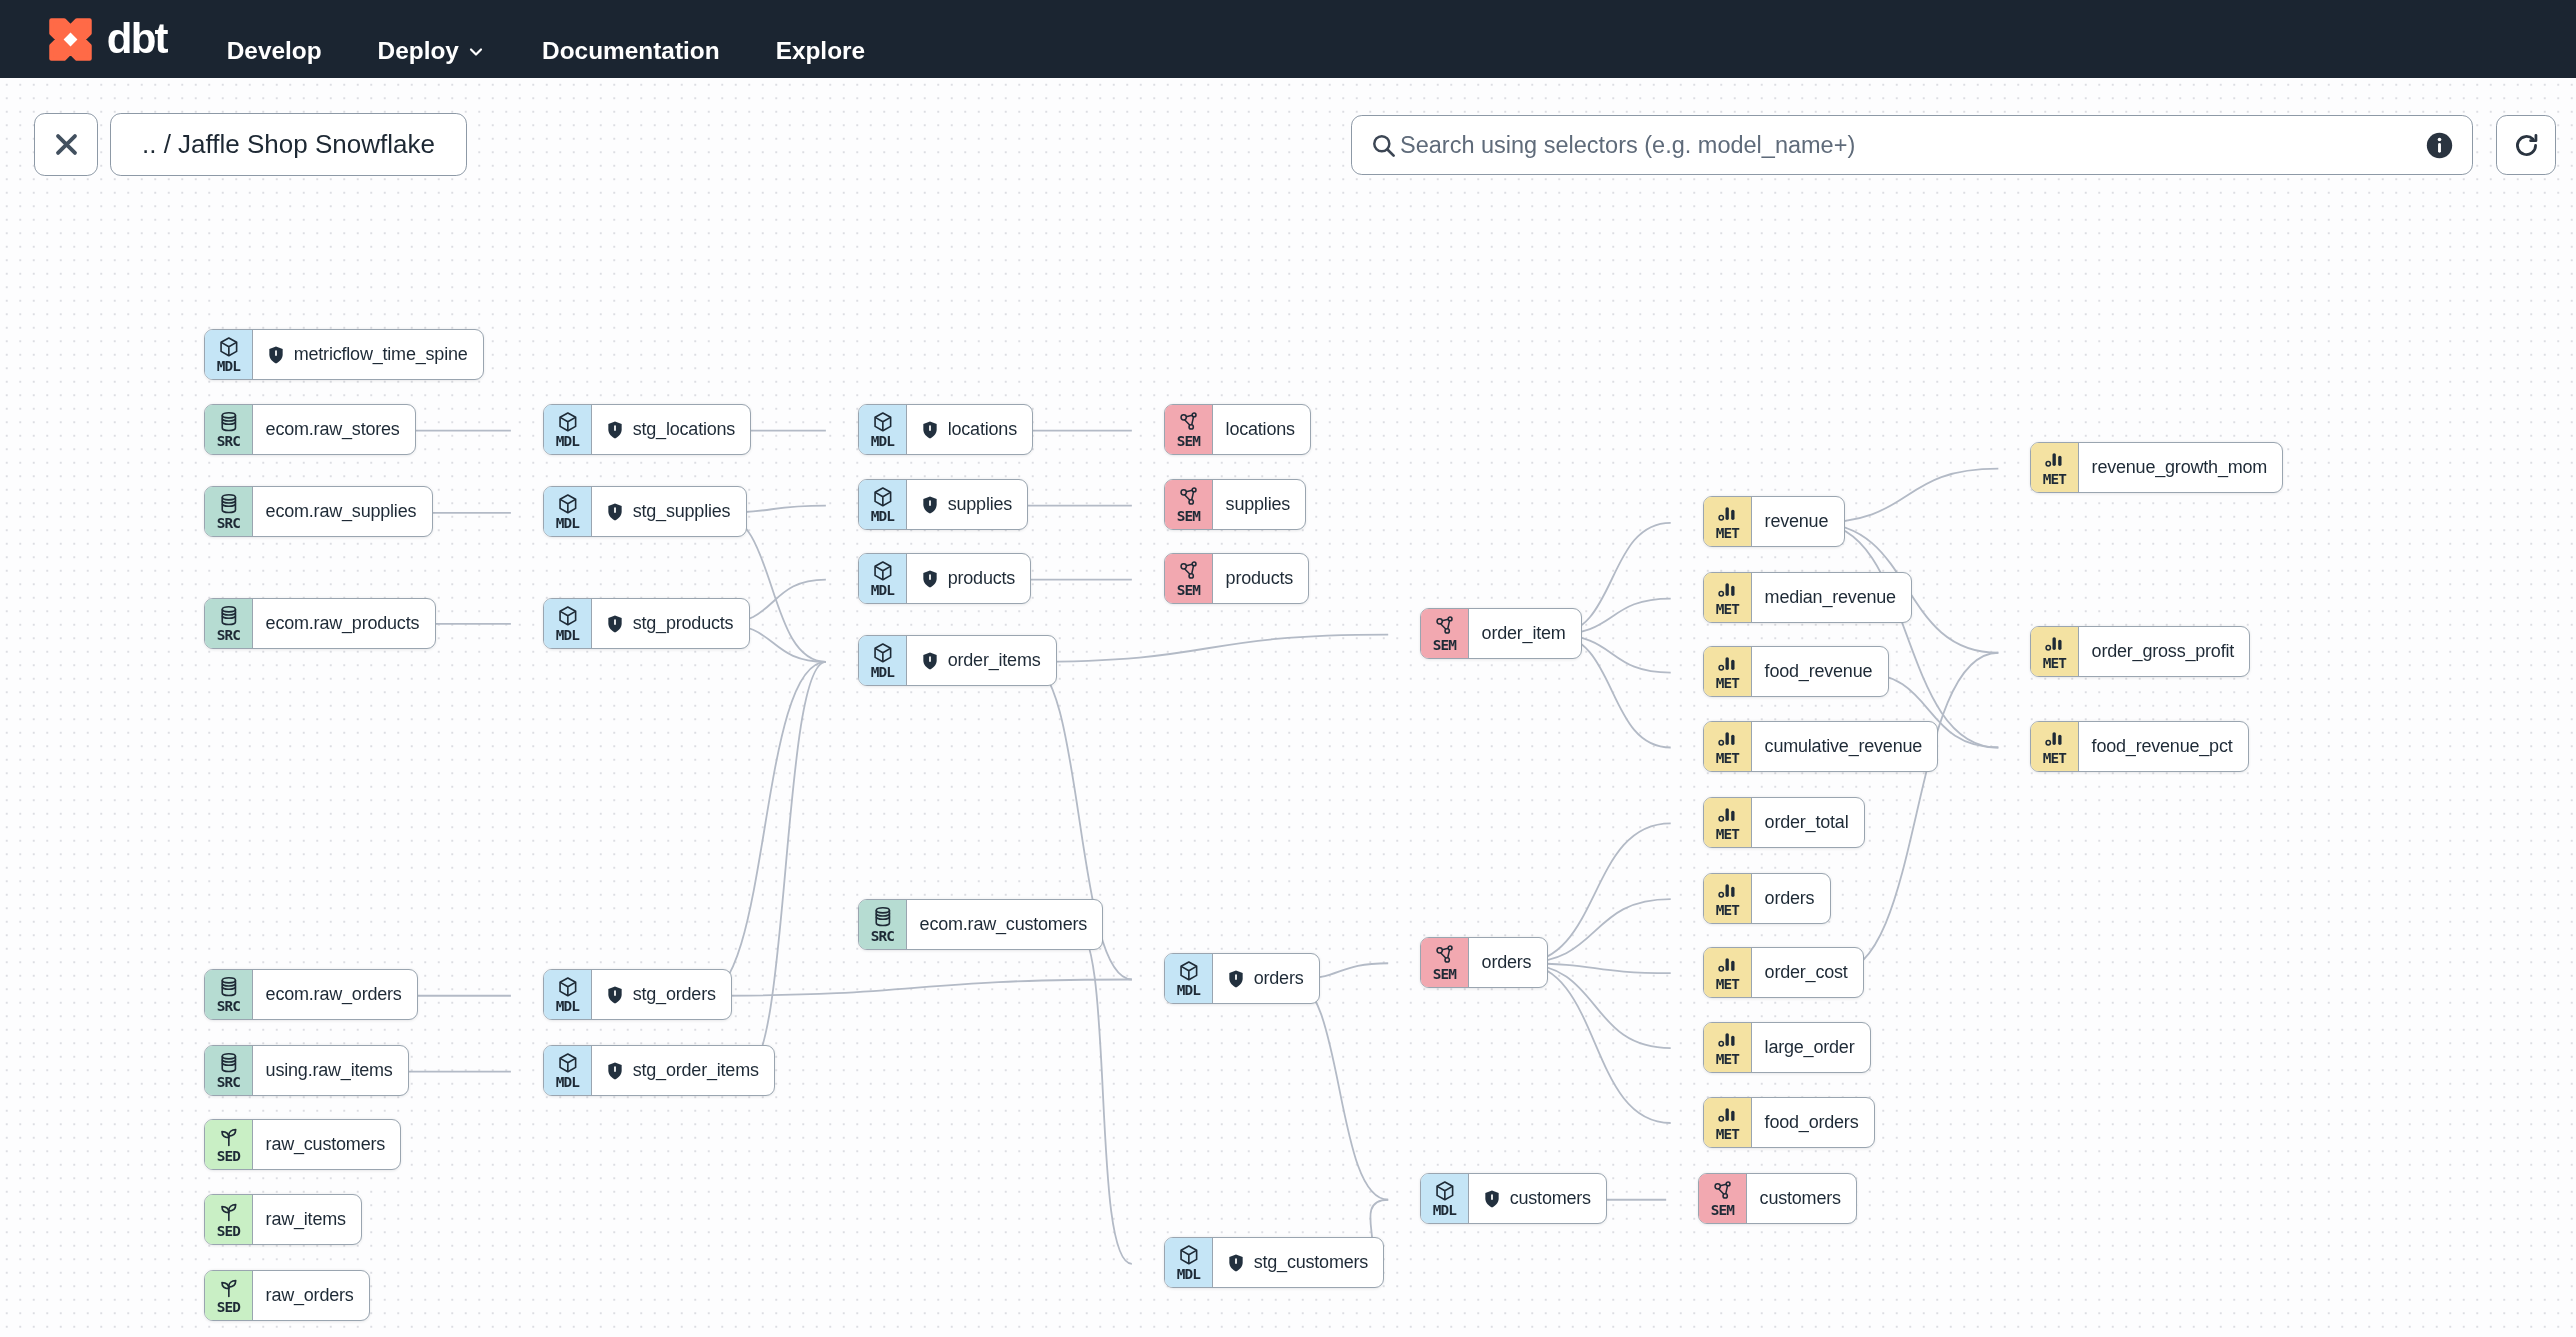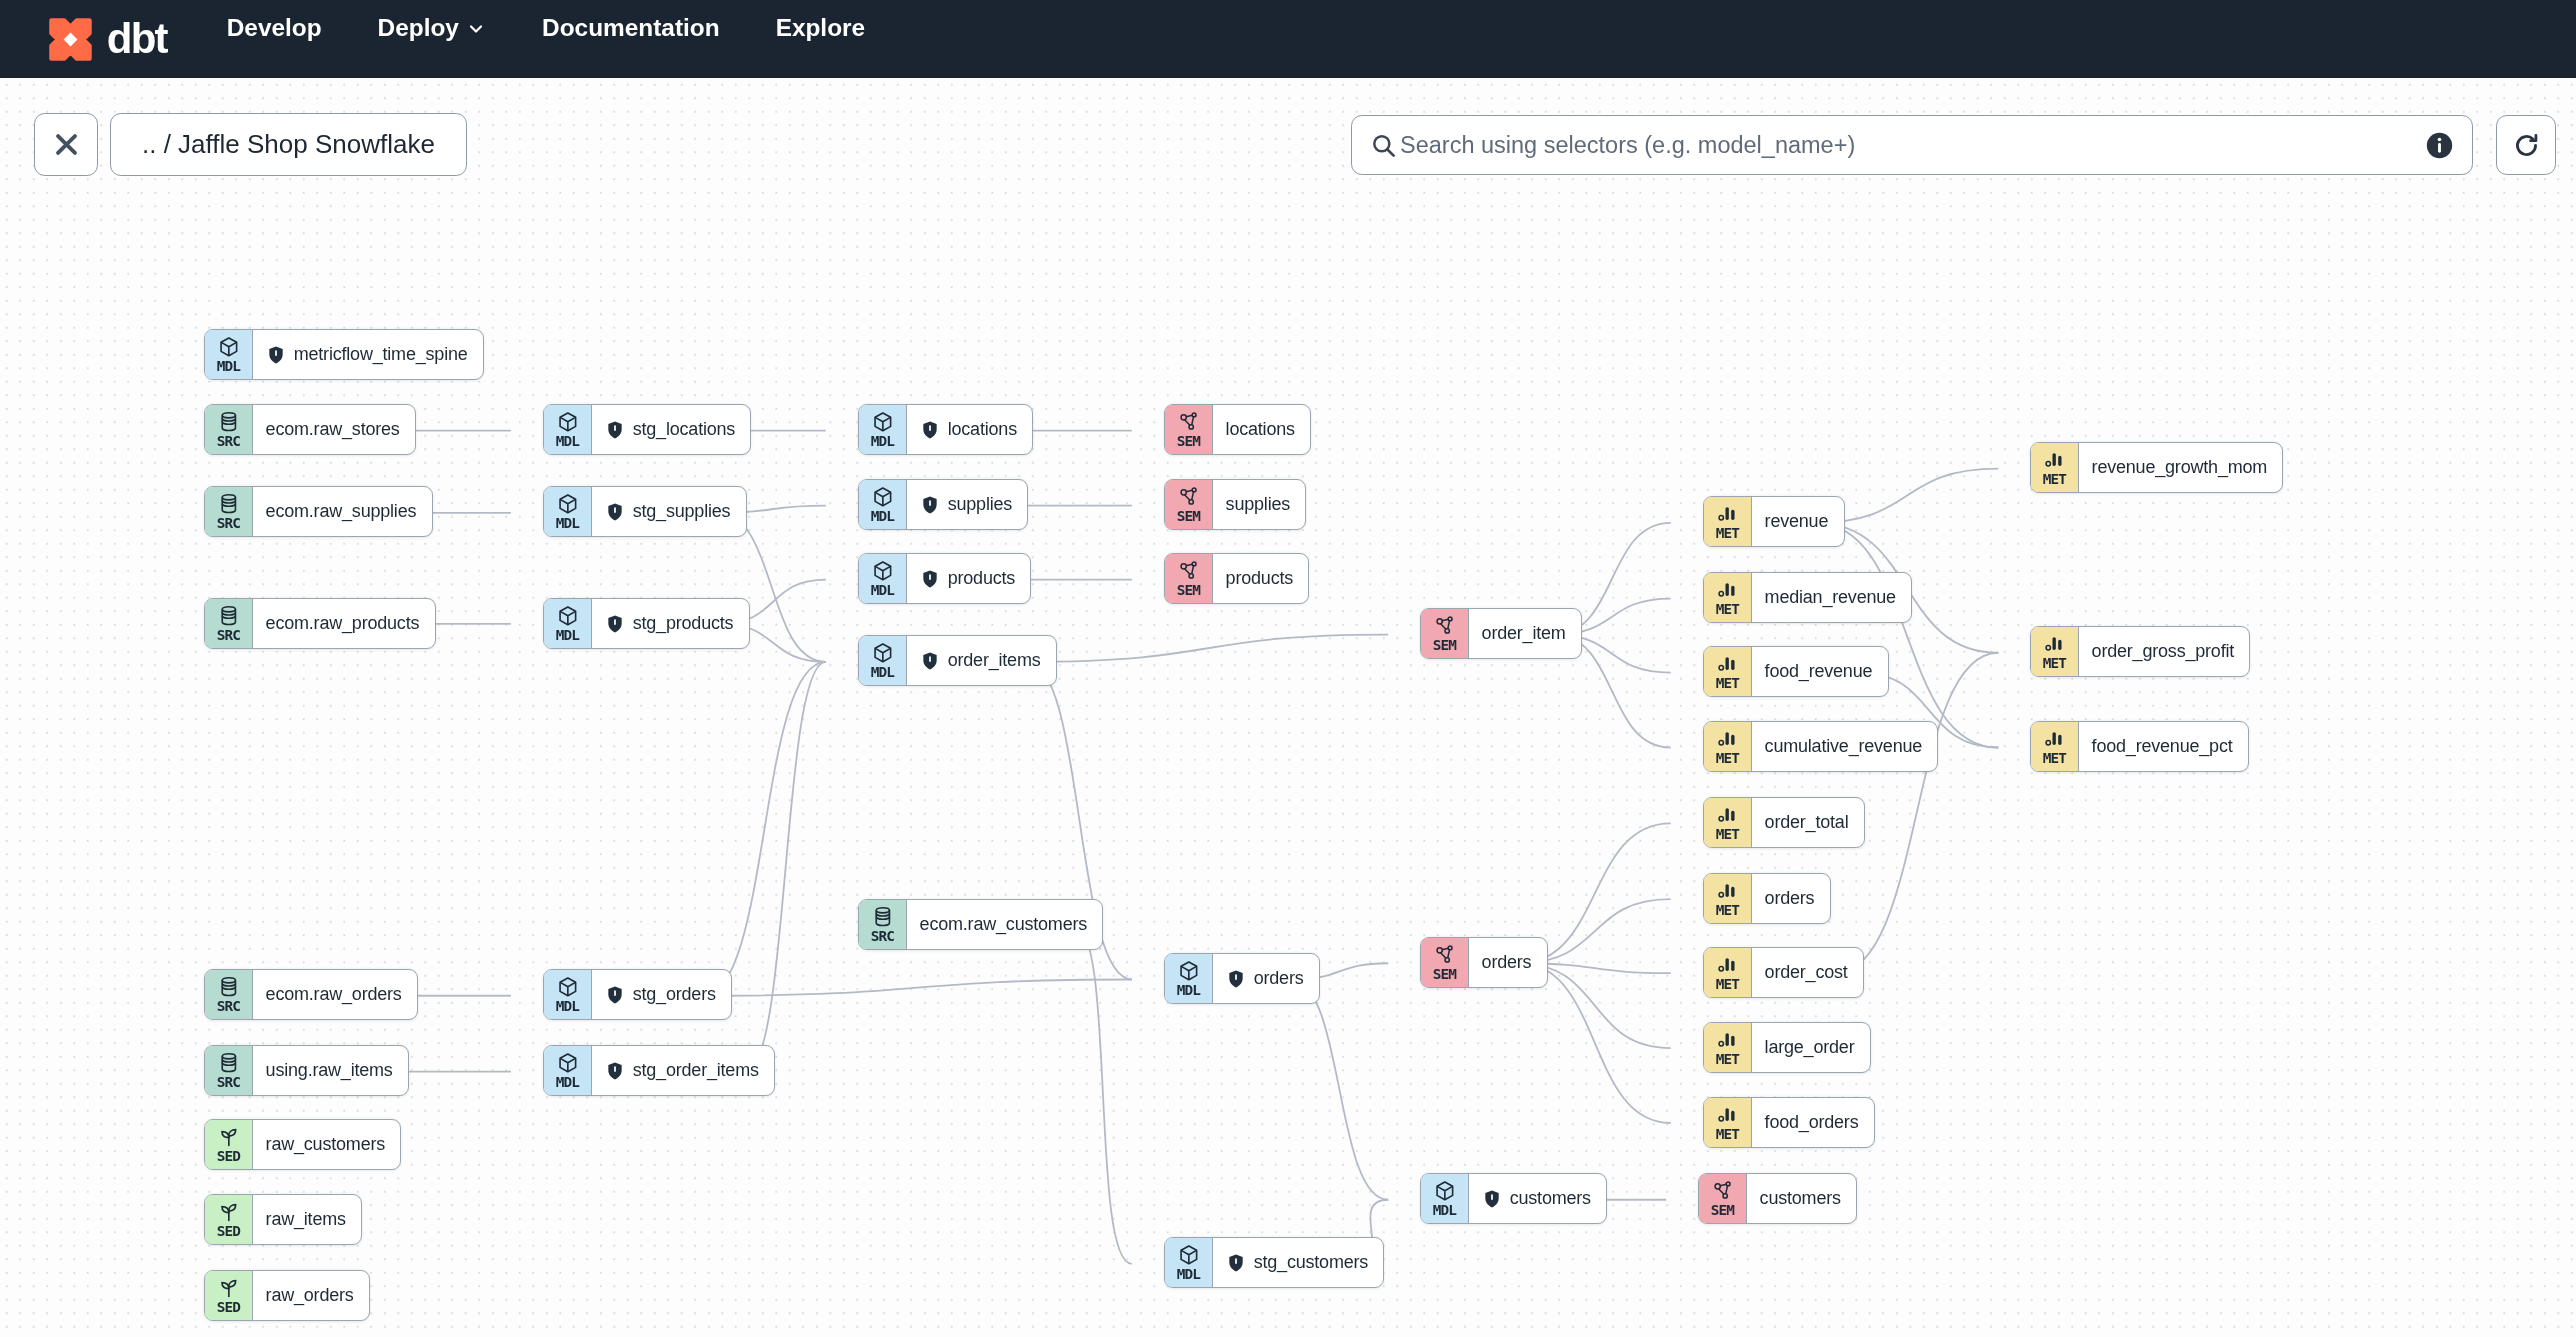--- a/index.html
+++ b/index.html
@@ -1,20 +1,20 @@
 <!DOCTYPE html>
 <html style="font-size:14.4px"><head>
 <meta charset="utf-8">
 <style>
   html,body{margin:0;padding:0;width:2576px;height:1338px;overflow:hidden;
     font-family:"Liberation Sans",sans-serif;background:#fdfdfe;}
   
   .navbar{position:absolute;top:0;left:0;width:2576px;height:78px;background:#1b2531;
     display:flex;align-items:center;z-index:20;}
-  .nav-left{display:flex;align-items:flex-start;padding-left:45px;}
+  .nav-left{display:flex;align-items:flex-end;padding-left:45px;}
   .logo{display:flex;align-items:center;}
   .logo svg{display:block;}
   .logo-word{color:#fff;font-size:42px;font-weight:700;letter-spacing:-1.8px;margin-left:10.8px;}
   .nav-links{display:flex;align-items:center;gap:56px;margin-left:60px;}
   .nav-link{color:#fff;font-size:24.4px;font-weight:700;display:flex;align-items:center;gap:7.2px;cursor:pointer;}
   .nav-link svg{margin-top:2.7px;}
   .nav-right{margin-left:auto;display:flex;align-items:center;gap:27px;padding-right:25px;}
   .cta-btn{background:#3e7d79;color:#fff;border:none;border-radius:9px;height:45px;
     padding:0 23.5px;font-size:21.7px;font-family:"Liberation Sans",sans-serif;cursor:pointer;}
   .proj-crumb{display:flex;align-items:center;gap:13.5px;}

